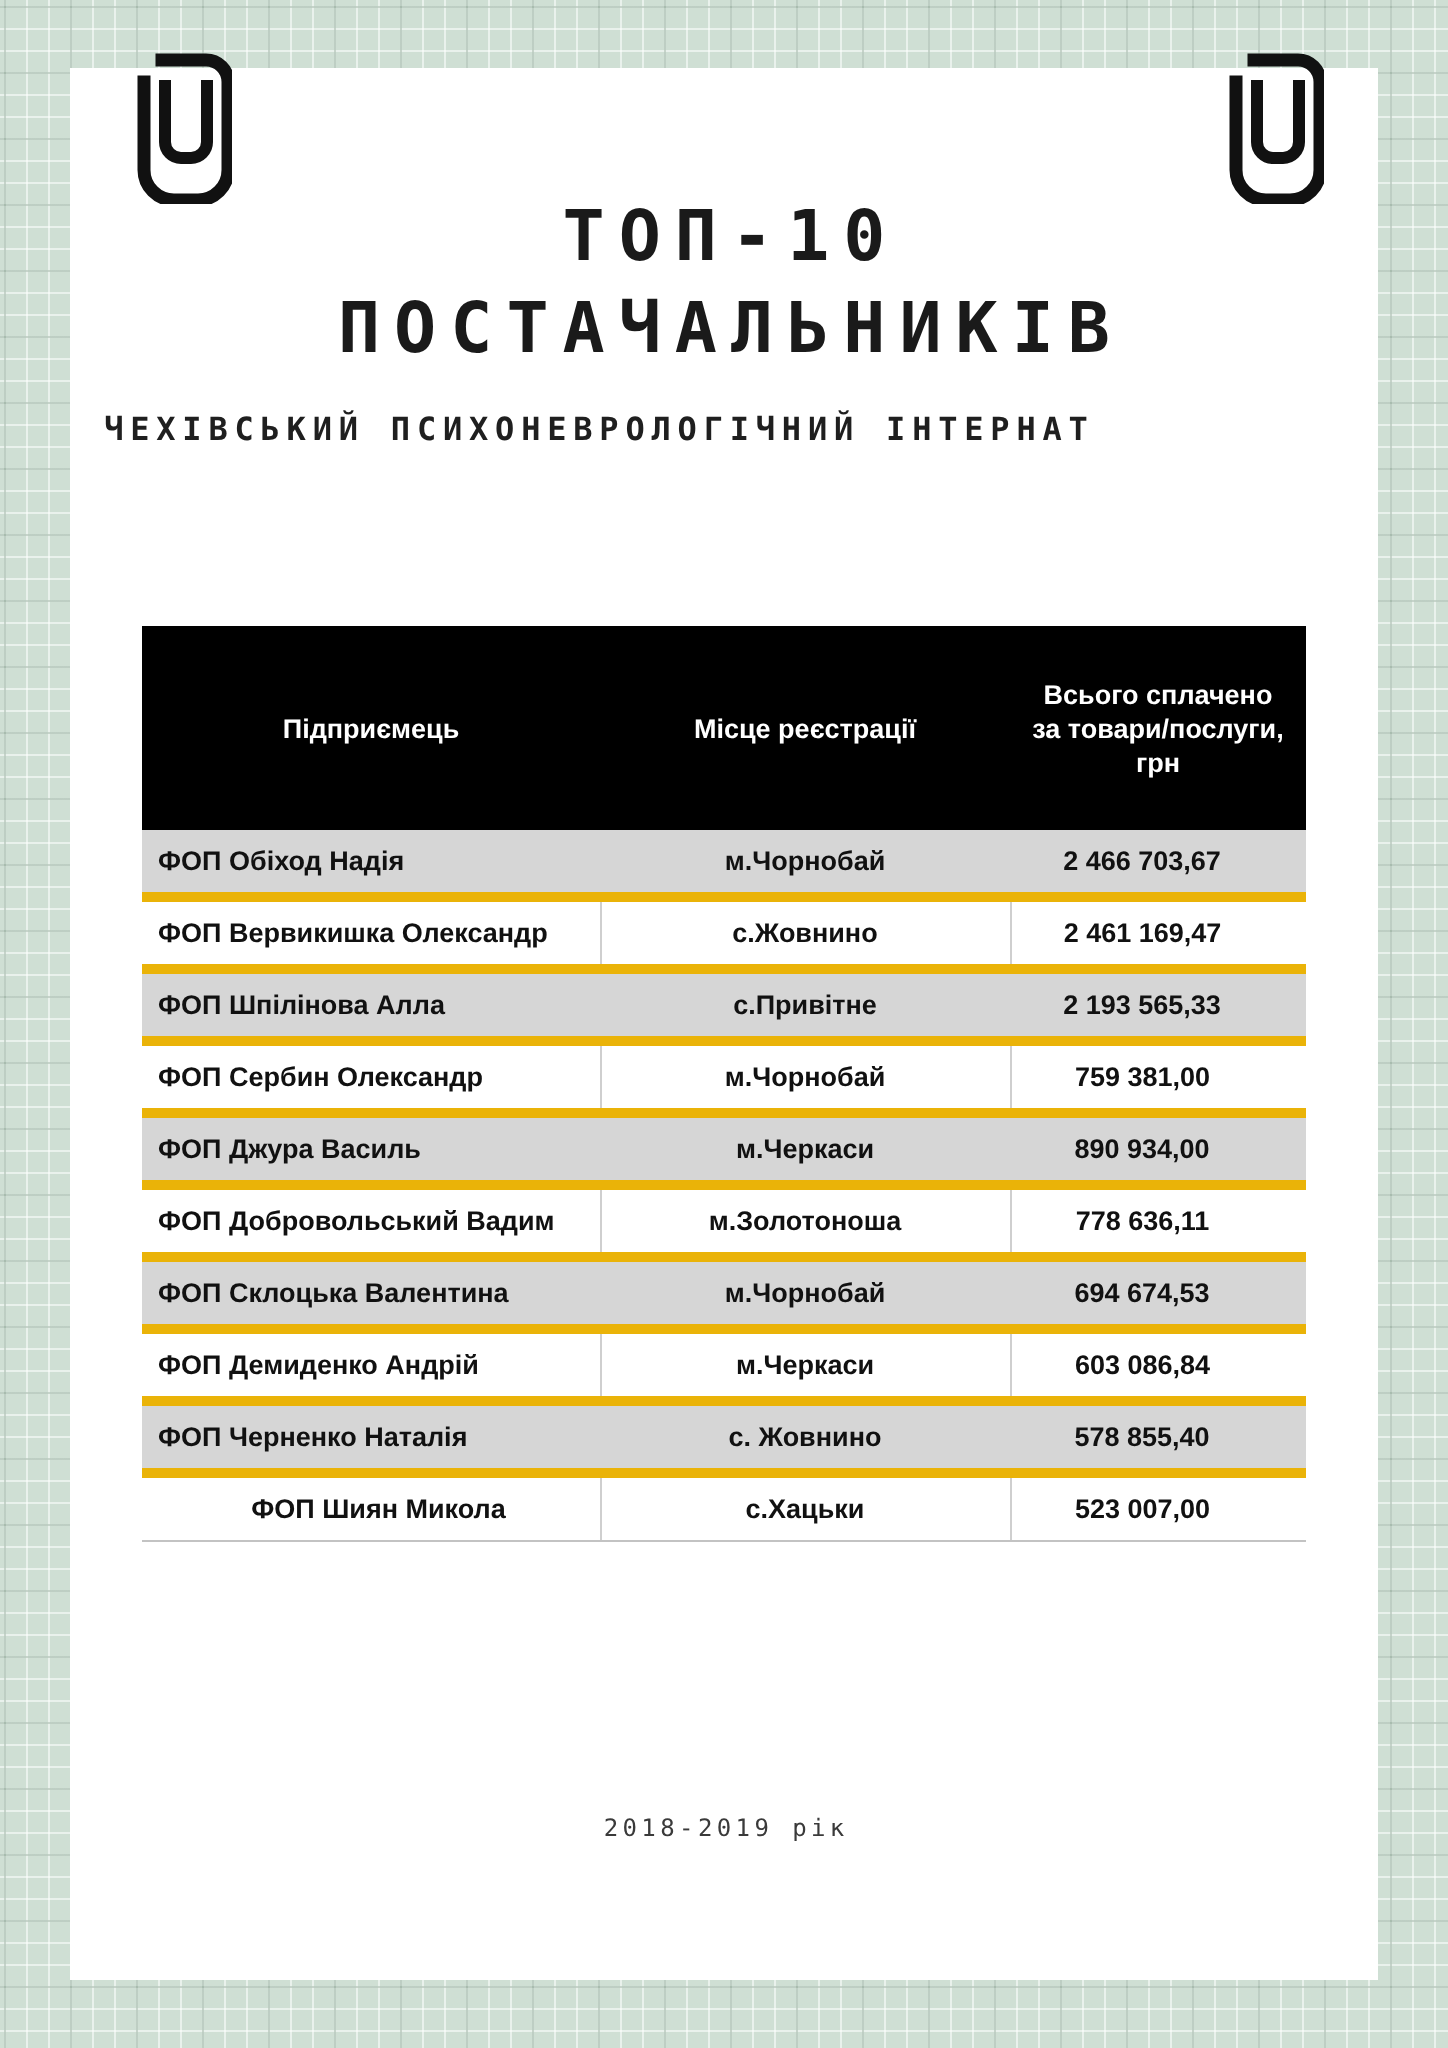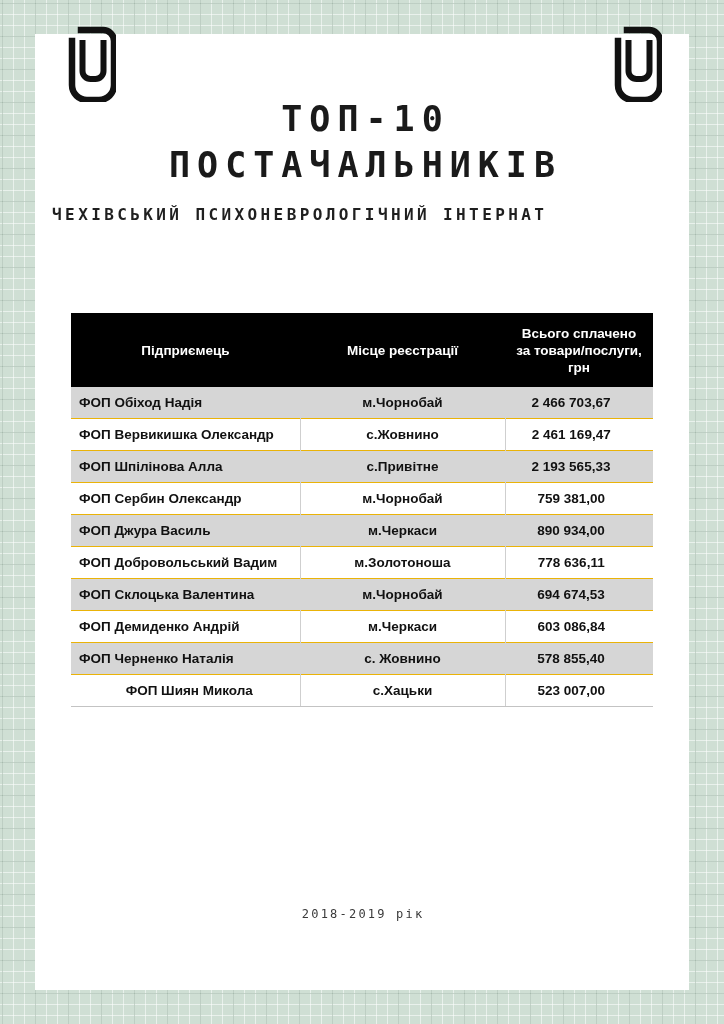--- a/index.html
+++ b/index.html
@@ -105,38 +105,38 @@
   table#top-table col.c3 { width: 148px; }
 
   thead th {
     background: #000000;
     color: #ffffff;
     font-family: "Liberation Sans", sans-serif;
     font-weight: 700;
     font-size: 13.5px;
     line-height: 17px;
     padding: 0;
-    height: 74px;
+    height: 102px;
     vertical-align: middle;
     text-align: center;
   }
   thead th .hd-in { display: block; padding: 0 6px; }
 
   tbody tr { height: 31px; }
   tbody tr.odd  { background: #d6d6d6; }
   tbody tr.even { background: #ffffff; }
   tbody td {
     font-family: "Liberation Sans", sans-serif;
     font-weight: 700;
     font-size: 13.5px;
     color: #111111;
     padding: 0;
     height: 31px;
     vertical-align: middle;
-    border-top: 1px solid #eab308;
+    border-top: 5px solid #eab308;
   }
   tbody tr:first-child td { border-top: none; }
   tbody tr:last-child  td { border-bottom: 1px solid #c3c3c3; text-align: center; }
 
   td.col-name  { text-align: left;  padding-left: 8px; }
   td.col-place { text-align: center; }
   td.col-sum   { text-align: center; padding-right: 16px; }
 
   
   tbody tr.even td.col-name,

